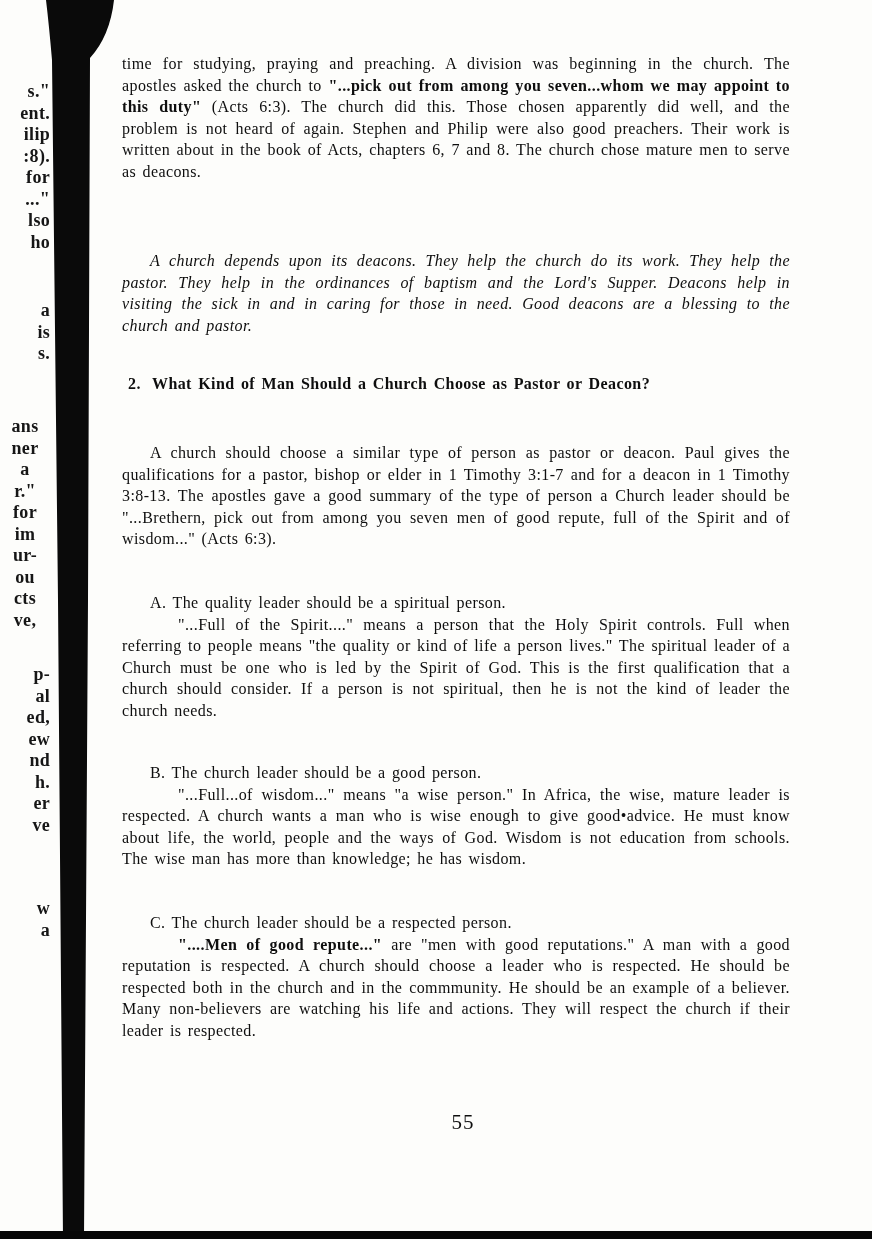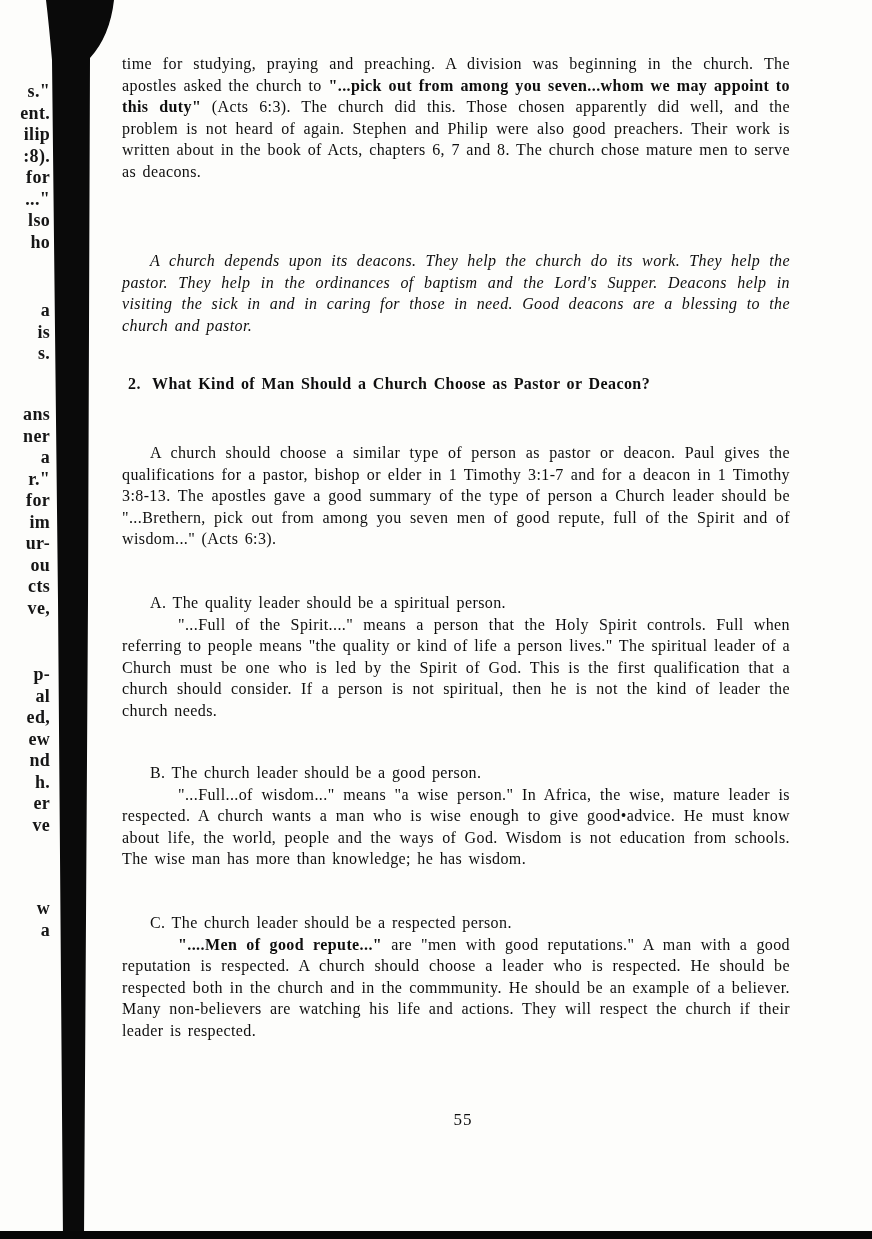--- a/index.html
+++ b/index.html
@@ -18,21 +18,21 @@
     position:absolute;left:0;width:50px;
     text-align:right;
     white-space:pre-line;
     font-size:18px;line-height:21.5px;
     font-weight:600;
     letter-spacing:.3px;
     color:#161616;
   }
   .frag-c1{top:81px;}
   .frag-c2{top:300px;}
-  .frag-c3{top:404px;}
+  .frag-c3{top:416px;text-align:center;}
   .frag-c4{top:664px;}
   .frag-c5{top:898px;}
   
   .col{position:absolute;left:122px;top:0;width:668px;}
   .col p, .col .h2row{
     position:absolute;left:0;width:668px;
     margin:0;
     font-size:16px;line-height:21.5px;
     text-align:justify;
     letter-spacing:.4px;word-spacing:2px;
@@ -45,21 +45,21 @@
   .p3{top:442px;text-indent:28px;}
   .sa-title{top:592px;text-indent:28px;}
   .sa-body{top:613.5px;text-indent:56px;}
   .sb-title{top:762px;text-indent:28px;}
   .sb-body{top:783.5px;text-indent:56px;}
   .sc-title{top:912px;text-indent:28px;}
   .sc-body{top:933.5px;text-indent:56px;}
   .bold{font-weight:700;}
   .pageno{
     position:absolute;left:0;top:1110px;width:682px;
-    text-align:center;font-size:17px;letter-spacing:1px;
+    text-align:center;font-size:21px;letter-spacing:1px;
   }
   
   .bottom-edge{
     position:absolute;left:0;top:1231px;width:872px;height:8px;
     background:#070707;
   }
 </style>
 </head>
 <body>
 

